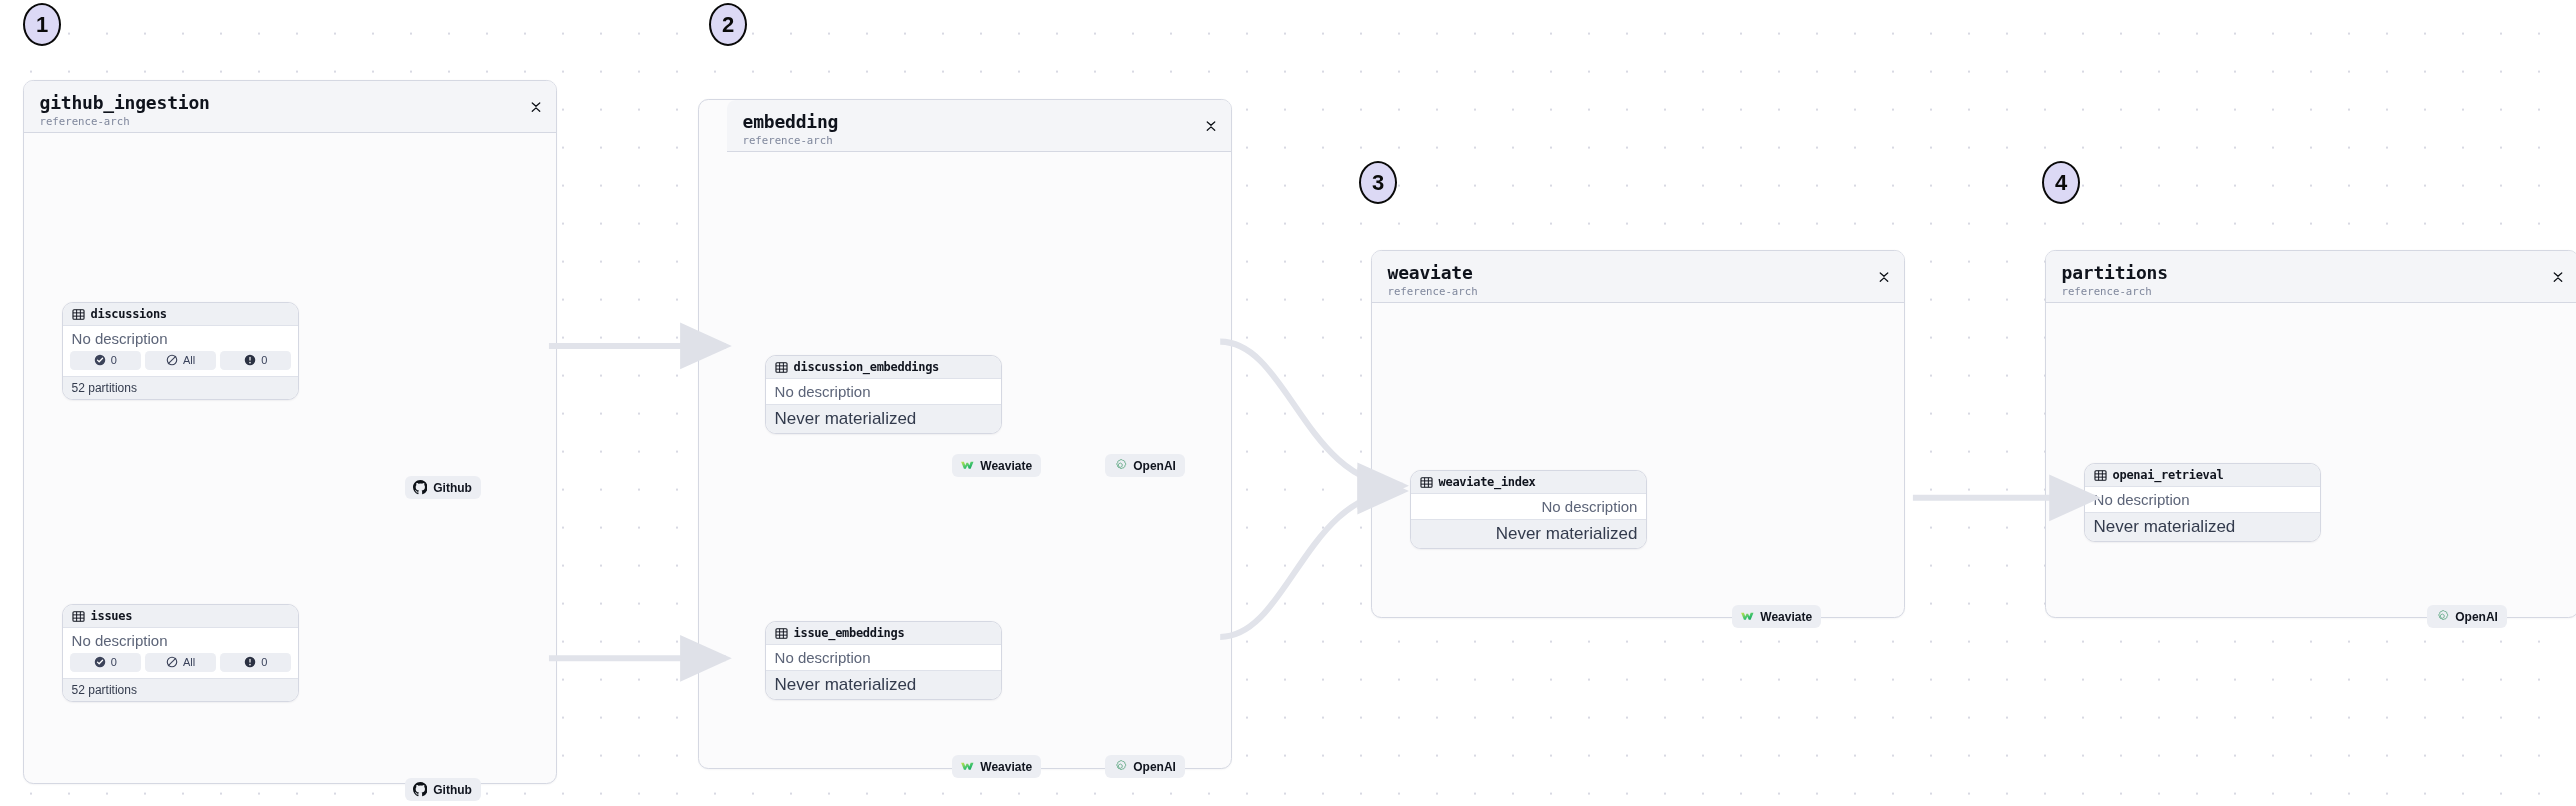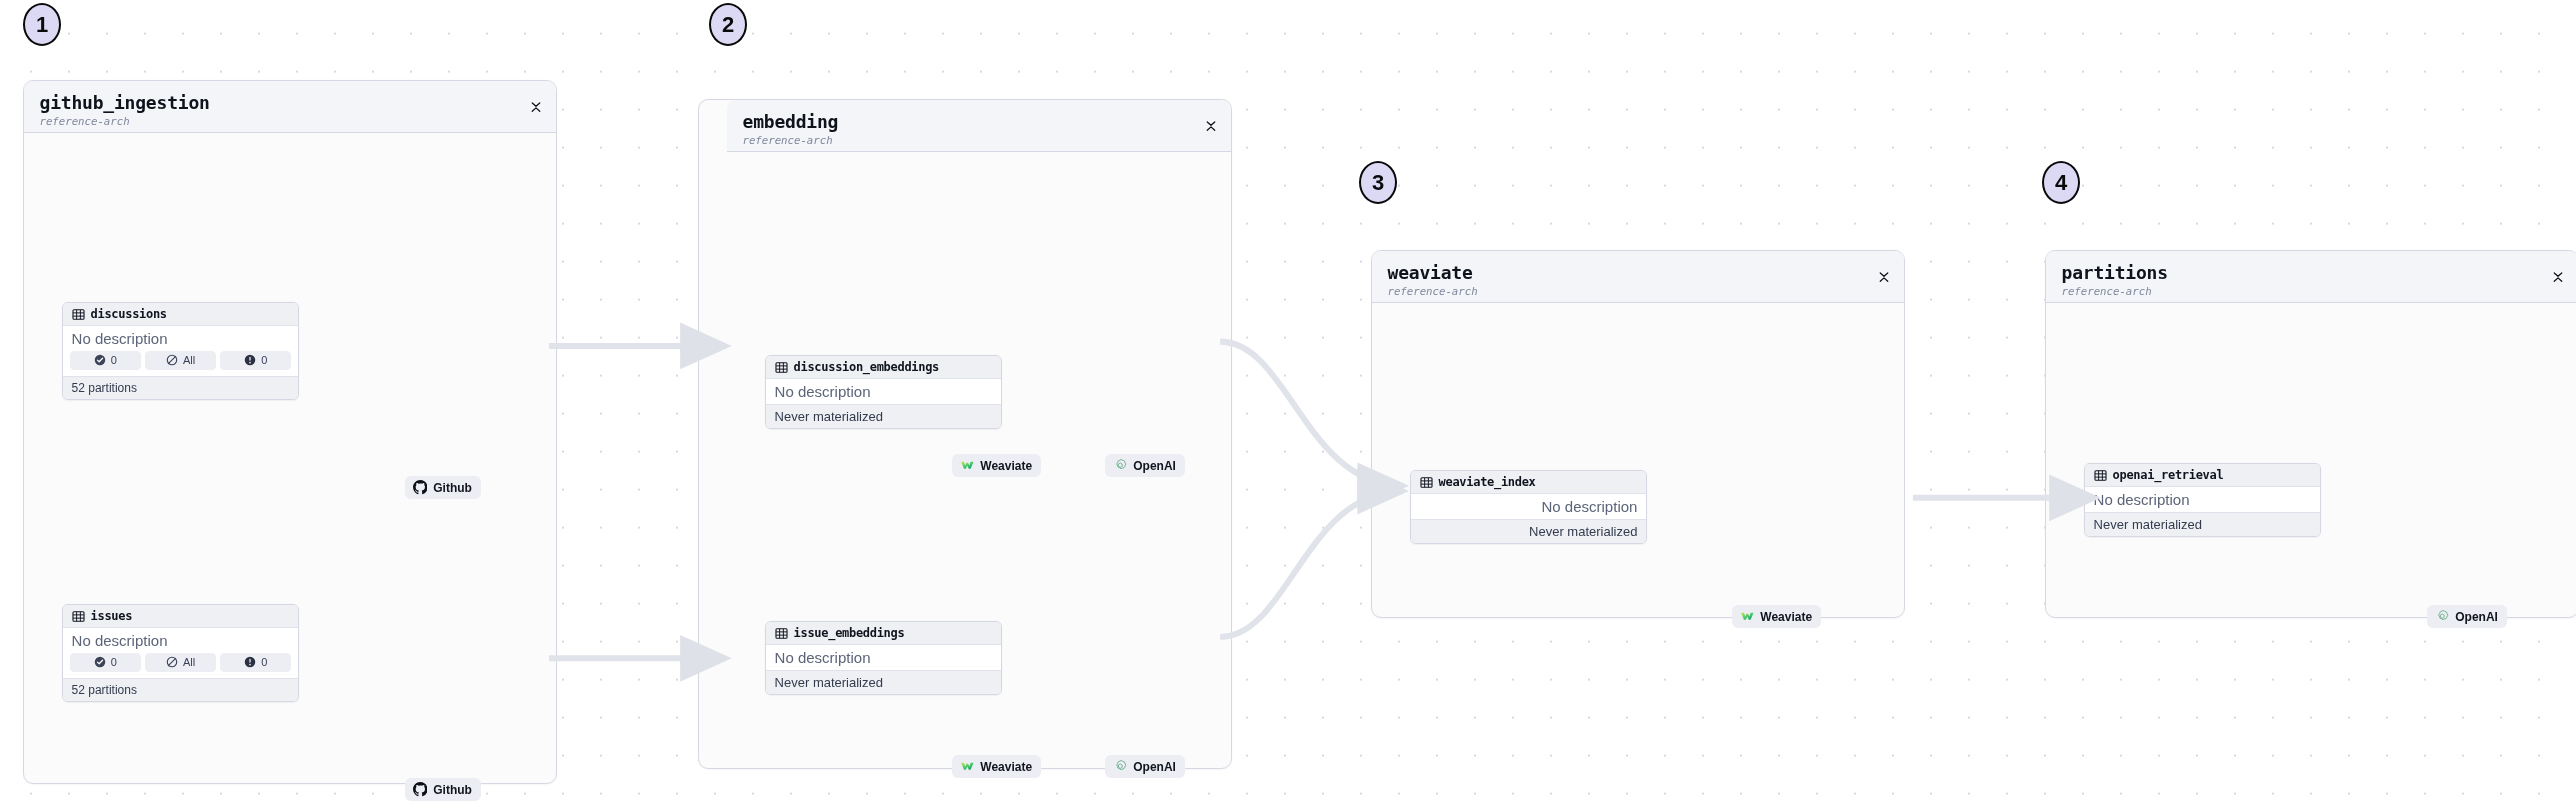--- a/index.html
+++ b/index.html
@@ -40,42 +40,41 @@
     color: #0f131c;
     letter-spacing: -0.2px;
     line-height: 19px;
   }
   .group-sub {
     font-family: "DejaVu Sans Mono", "Liberation Mono", monospace;
     font-size: 10.7px;
     color: #7f879c;
     line-height: 13px;
     margin-top: 2.6px;
-    font-style: italic;
   }
   .collapse-btn {
     position: absolute;
     right: 12px; top: 50%;
     transform: translateY(-50%);
     width: 15.5px; height: 19px;
     display: flex; flex-direction: column;
     align-items: center; justify-content: center;
     gap: 2.6px;
     cursor: pointer;
   }
   .collapse-btn svg { display: block; }
   .group-body { position: relative; width: 100%; }
 
   
   .node {
     position: absolute;
     width: 237px;
     background: #ffffff;
     border: 1.3px solid #d5d8e2;
-    border-radius: 6px;
+    border-radius: 11px;
     overflow: hidden;
     box-shadow: 0 0.9px 1.7px rgba(16,24,40,.05);
   }
   .node-head {
     display: flex; align-items: center; gap: 6px;
     background: #eef0f4;
     border-bottom: 0.9px solid #dfe2ea;
     padding: 5.2px 8.6px;
     height: 23px;
   }
@@ -88,21 +87,21 @@
     white-space: nowrap;
   }
   .node-desc {
     padding: 4.3px 8.6px 3.4px 8.6px;
     font-size: 15px;
     color: #5c6478;
     background: #ffffff;
   }
   .node-status {
     padding: 4.3px 8.6px;
-    font-size: 13px;
+    font-size: 17px;
     color: #333b4d;
     background: #eef0f4;
     border-top: 0.9px solid #dfe2ea;
   }
   .node-partitions {
     padding: 4.3px 8.6px;
     font-size: 12px;
     color: #333b4d;
     background: #eef0f4;
     border-top: 0.9px solid #dfe2ea;

